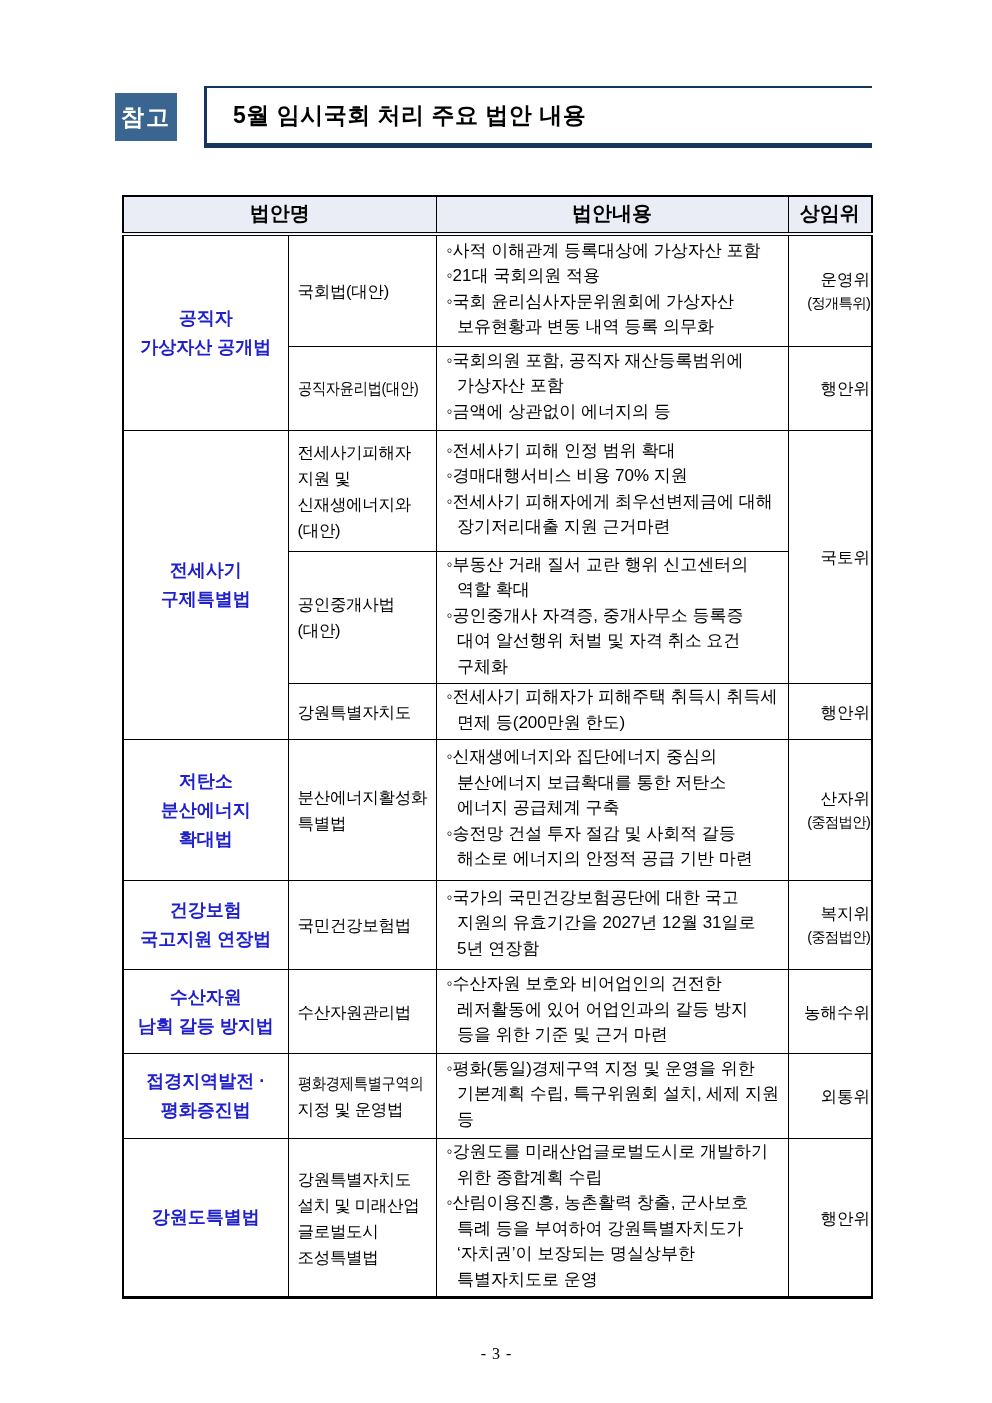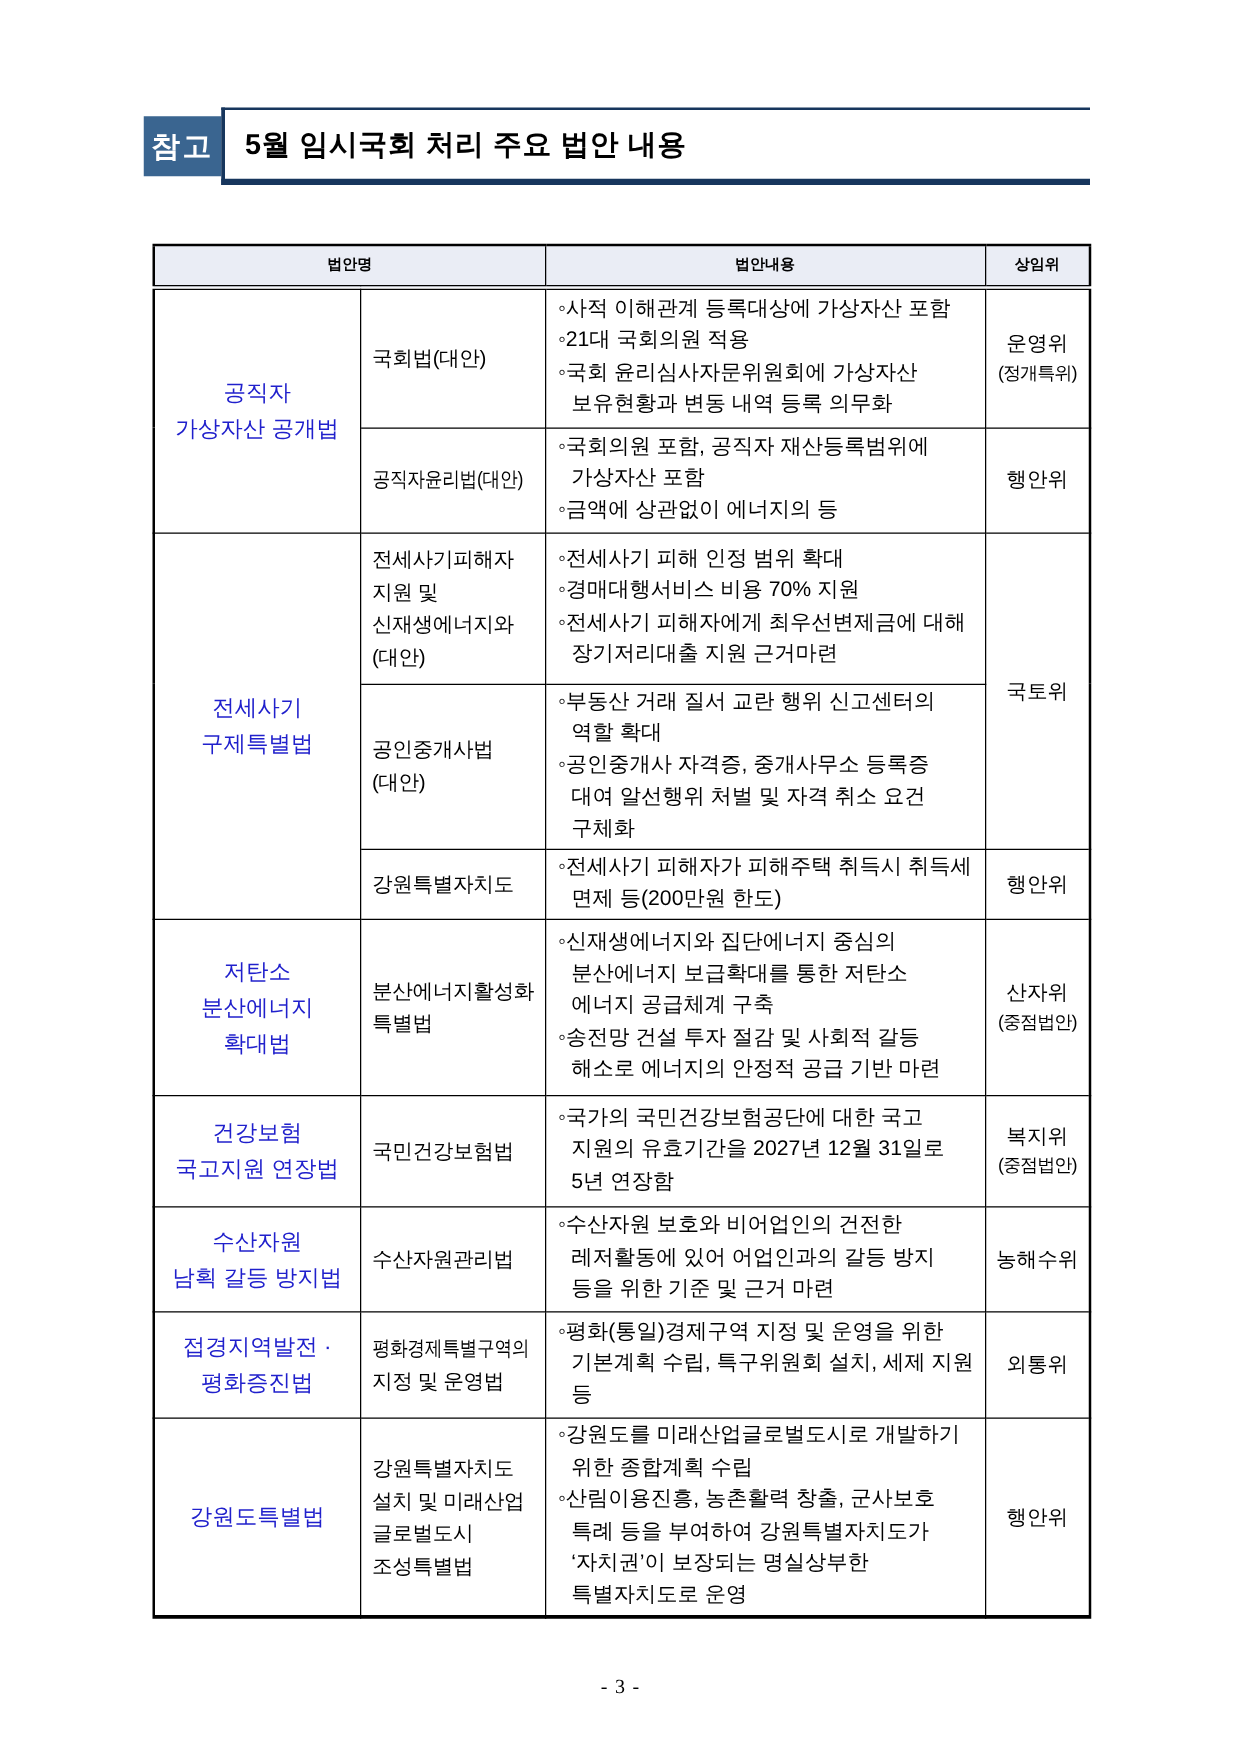--- a/index.html
+++ b/index.html
@@ -4,41 +4,41 @@
 <style>
   html,body { margin:0; padding:0; background:#fff; }
   body { width:992px; font-family:"Liberation Sans","DejaVu Sans",sans-serif; color:#000; }
   .page { position:relative; width:992px; min-height:1403px; background:#fff; overflow:hidden; }
 
   
   .doc-header { display:flex; align-items:center; margin:86px 120px 0 115px; height:62px; }
   .badge { width:62px; height:48px; flex:0 0 62px; background:var(--badge-bg,#3A6590);
            color:#fff; font-size:23px; font-weight:bold; letter-spacing:2px;
            display:flex; align-items:center; justify-content:center; }
-  .title-wrap { flex:1; align-self:stretch; margin-left:0;
+  .title-wrap { flex:1; align-self:stretch; margin-left:27px;
                 border-left:3px solid var(--rule,#17365D);
                 border-top:2px solid var(--rule,#17365D);
                 border-bottom:5px solid var(--rule,#17365D);
-                display:flex; align-items:center; padding-left:16px; }
+                display:flex; align-items:center; padding-left:26px; }
   .title { font-size:23px; font-weight:bold; letter-spacing:0.5px; }
 
   
   table.law-table { margin:47px 0 0 122px; width:749px; border-collapse:collapse;
                     table-layout:fixed; border:2px solid #000; border-bottom-width:3px; }
-  th { background:var(--header-bg,#EAEDF5); font-size:12px; font-weight:bold;
+  th { background:var(--header-bg,#EAEDF5); font-size:20px; font-weight:bold;
        border:1px solid #000; border-top:2px solid #000; border-bottom:4px double #000;
        padding:3px 0 5px; }
   td { border:1px solid #000; vertical-align:middle; font-size:17px; overflow:hidden; }
-  td.cat { text-align:center; color:var(--category-text,#2020CC); font-weight:normal;
+  td.cat { text-align:center; color:var(--category-text,#2020CC); font-weight:bold;
            font-size:18px; line-height:29px; padding:2px; }
   td.law { padding:4px 4px 4px 9px; line-height:26px; font-size:16.5px; letter-spacing:-0.3px; }
   .law-line.tight { transform:scaleX(0.86); transform-origin:0 50%; white-space:nowrap; }
   td.content { padding:0 6px 4px 10px; line-height:25.5px; }
   .item { padding-left:0.62em; text-indent:-0.62em; word-break:keep-all; overflow-wrap:anywhere; }
-  td.committee { text-align:center; font-size:16.5px; line-height:24px; padding:8px 1px; }
+  td.committee { text-align:right; font-size:16.5px; line-height:24px; padding:8px 1px; }
   td.committee .sub { font-size:14.5px; letter-spacing:-0.8px; }
   td.committee.bold-sub .sub { font-weight:normal; }
 
   
   .footer { width:749px; margin:46px 0 0 122px; text-align:center; font-size:16px;
             letter-spacing:1px; font-family:"Liberation Serif","DejaVu Serif",serif; }
 </style>
 </head>
 <body>
 

